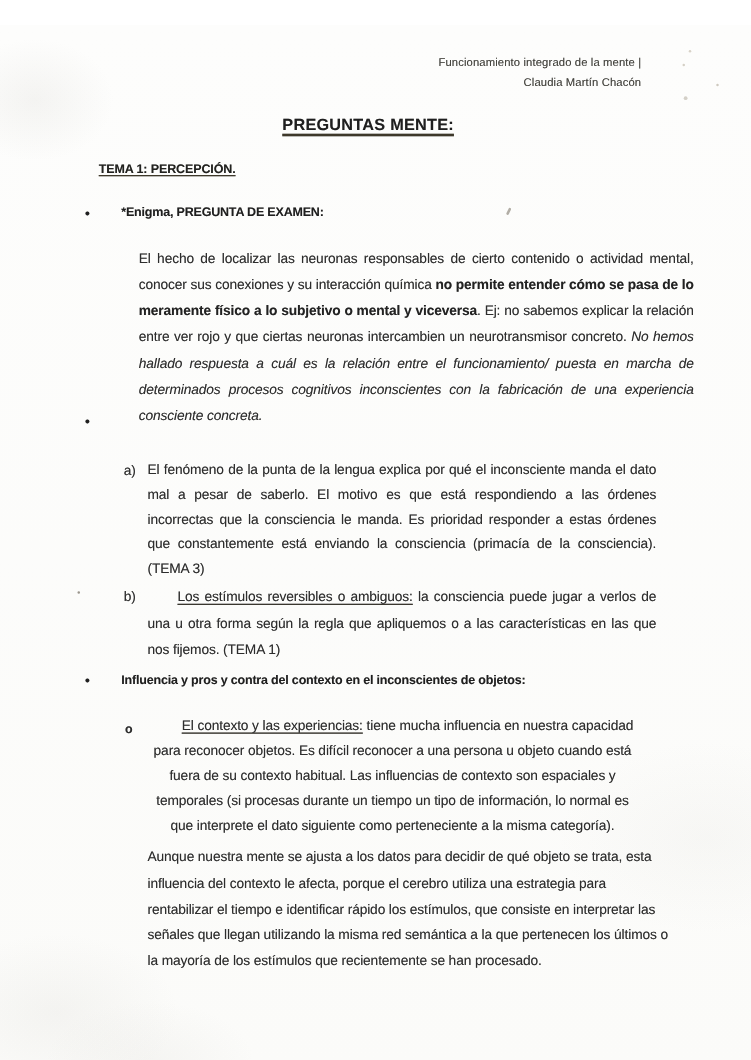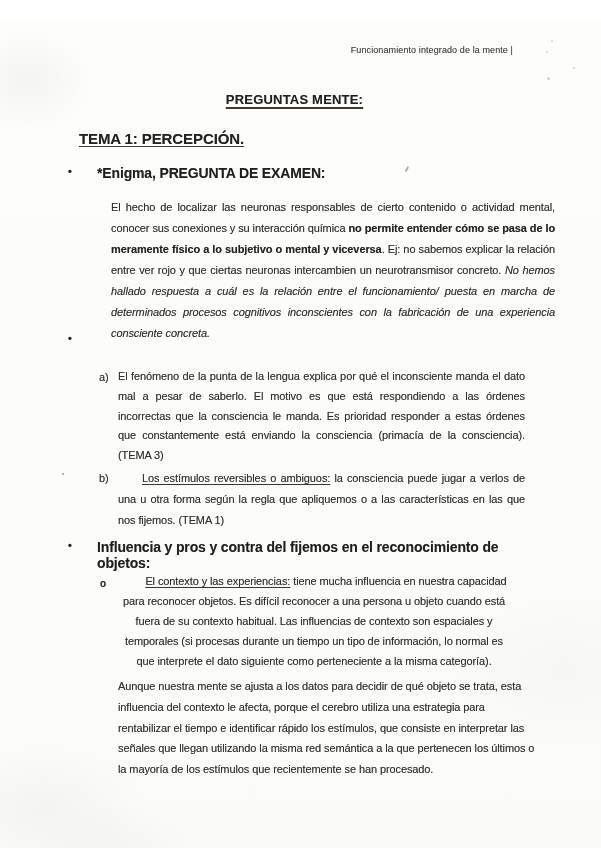--- a/index.html
+++ b/index.html
@@ -29,31 +29,31 @@
     text-align:center;
     font-size:13px;font-weight:bold;color:#1f1f1f;
     letter-spacing:.2px;
     text-decoration:underline;
     text-decoration-thickness:1.5px;
     text-underline-offset:3px;
     text-decoration-color:#3e382a;
   }
   .tema{
     position:absolute;top:110px;left:79px;
-    font-size:15px;font-weight:bold;color:#22221f;
+    font-size:10px;font-weight:bold;color:#22221f;
     letter-spacing:-.1px;
     text-decoration:underline;
     text-decoration-thickness:1.3px;
     text-underline-offset:2px;
     text-decoration-color:#3e382a;
   }
   .brow{position:absolute;left:68px;display:flex;align-items:flex-start;}
   .brow .mk{flex:none;width:29px;font-size:11px;color:#1f1f1f;font-weight:bold;}
   .brow .blabel{
-    font-size:14px;font-weight:bold;color:#1f1f1f;letter-spacing:-.15px;
+    font-size:10px;font-weight:bold;color:#1f1f1f;letter-spacing:-.15px;
   }
   .b1{top:145px;}
   .b2{top:312px;width:473px;}
   .b3{top:519px;width:473px;}
   .para{
     font-size:11px;line-height:21px;color:#2d2d2d;letter-spacing:-.1px;
   }
   .p1{position:absolute;top:177px;left:111px;width:444px;text-align:justify;}
   .bold{font-weight:bold;color:#222;}
   .ital{font-style:italic;}
@@ -91,20 +91,21 @@
     background:linear-gradient(to bottom, rgba(205,205,200,0), #e4e4e0);
   }
 </style>
 </head>
 <body>
 
 <div class="page">
 
   <div class="hdr">
     <div>Funcionamiento integrado de la mente |</div>
+    <div>Claudia Martín Chacón</div>
   </div>
 
   <div class="title">PREGUNTAS MENTE:</div>
 
   <div class="tema">TEMA 1: PERCEPCIÓN.</div>
 
   <div class="brow b1">
     <span class="mk">•</span>
     <span class="blabel">*Enigma, PREGUNTA DE EXAMEN:</span>
   </div>
@@ -120,21 +121,21 @@
     <span class="stxt">El fenómeno de la punta de la lengua explica por qué el inconsciente manda el dato mal a pesar de saberlo. El motivo es que está respondiendo a las órdenes incorrectas que la consciencia le manda. Es prioridad responder a estas órdenes que constantemente está enviando la consciencia (primacía de la consciencia). (TEMA 3)</span>
   </div>
 
   <div class="subrow para ib">
     <span class="smk">b)</span>
     <span class="stxt"><span class="ulead">Los estímulos reversibles o ambiguos:</span><span> la consciencia puede jugar a verlos de una u otra forma según la regla que apliquemos o a las características en las que nos fijemos. (TEMA 1)</span></span>
   </div>
 
   <div class="brow b3">
     <span class="mk">•</span>
-    <span class="blabel">Influencia y pros y contra del fijemos en el reconocimiento de objetos:</span>
+    <span class="blabel">Influencia y pros y contra del contexto en el inconscientes de objetos:</span>
   </div>
 
   <div class="subrow para io">
     <span class="smk">o</span>
     <span class="stxt"><span class="ulead">El contexto y las experiencias:</span><span> tiene mucha influencia en nuestra capacidad para reconocer objetos. Es difícil reconocer a una persona u objeto cuando está fuera de su contexto habitual. Las influencias de contexto son espaciales y temporales (si procesas durante un tiempo un tipo de información, lo normal es que interprete el dato siguiente como perteneciente a la misma categoría).</span></span>
   </div>
 
   <div class="para p2">Aunque nuestra mente se ajusta a los datos para decidir de qué objeto se trata, esta influencia del contexto le afecta, porque el cerebro utiliza una estrategia para rentabilizar el tiempo e identificar rápido los estímulos, que consiste en interpretar las señales que llegan utilizando la misma red semántica a la que pertenecen los últimos o la mayoría de los estímulos que recientemente se han procesado.</div>
 
   <div class="speck sp1"></div>

